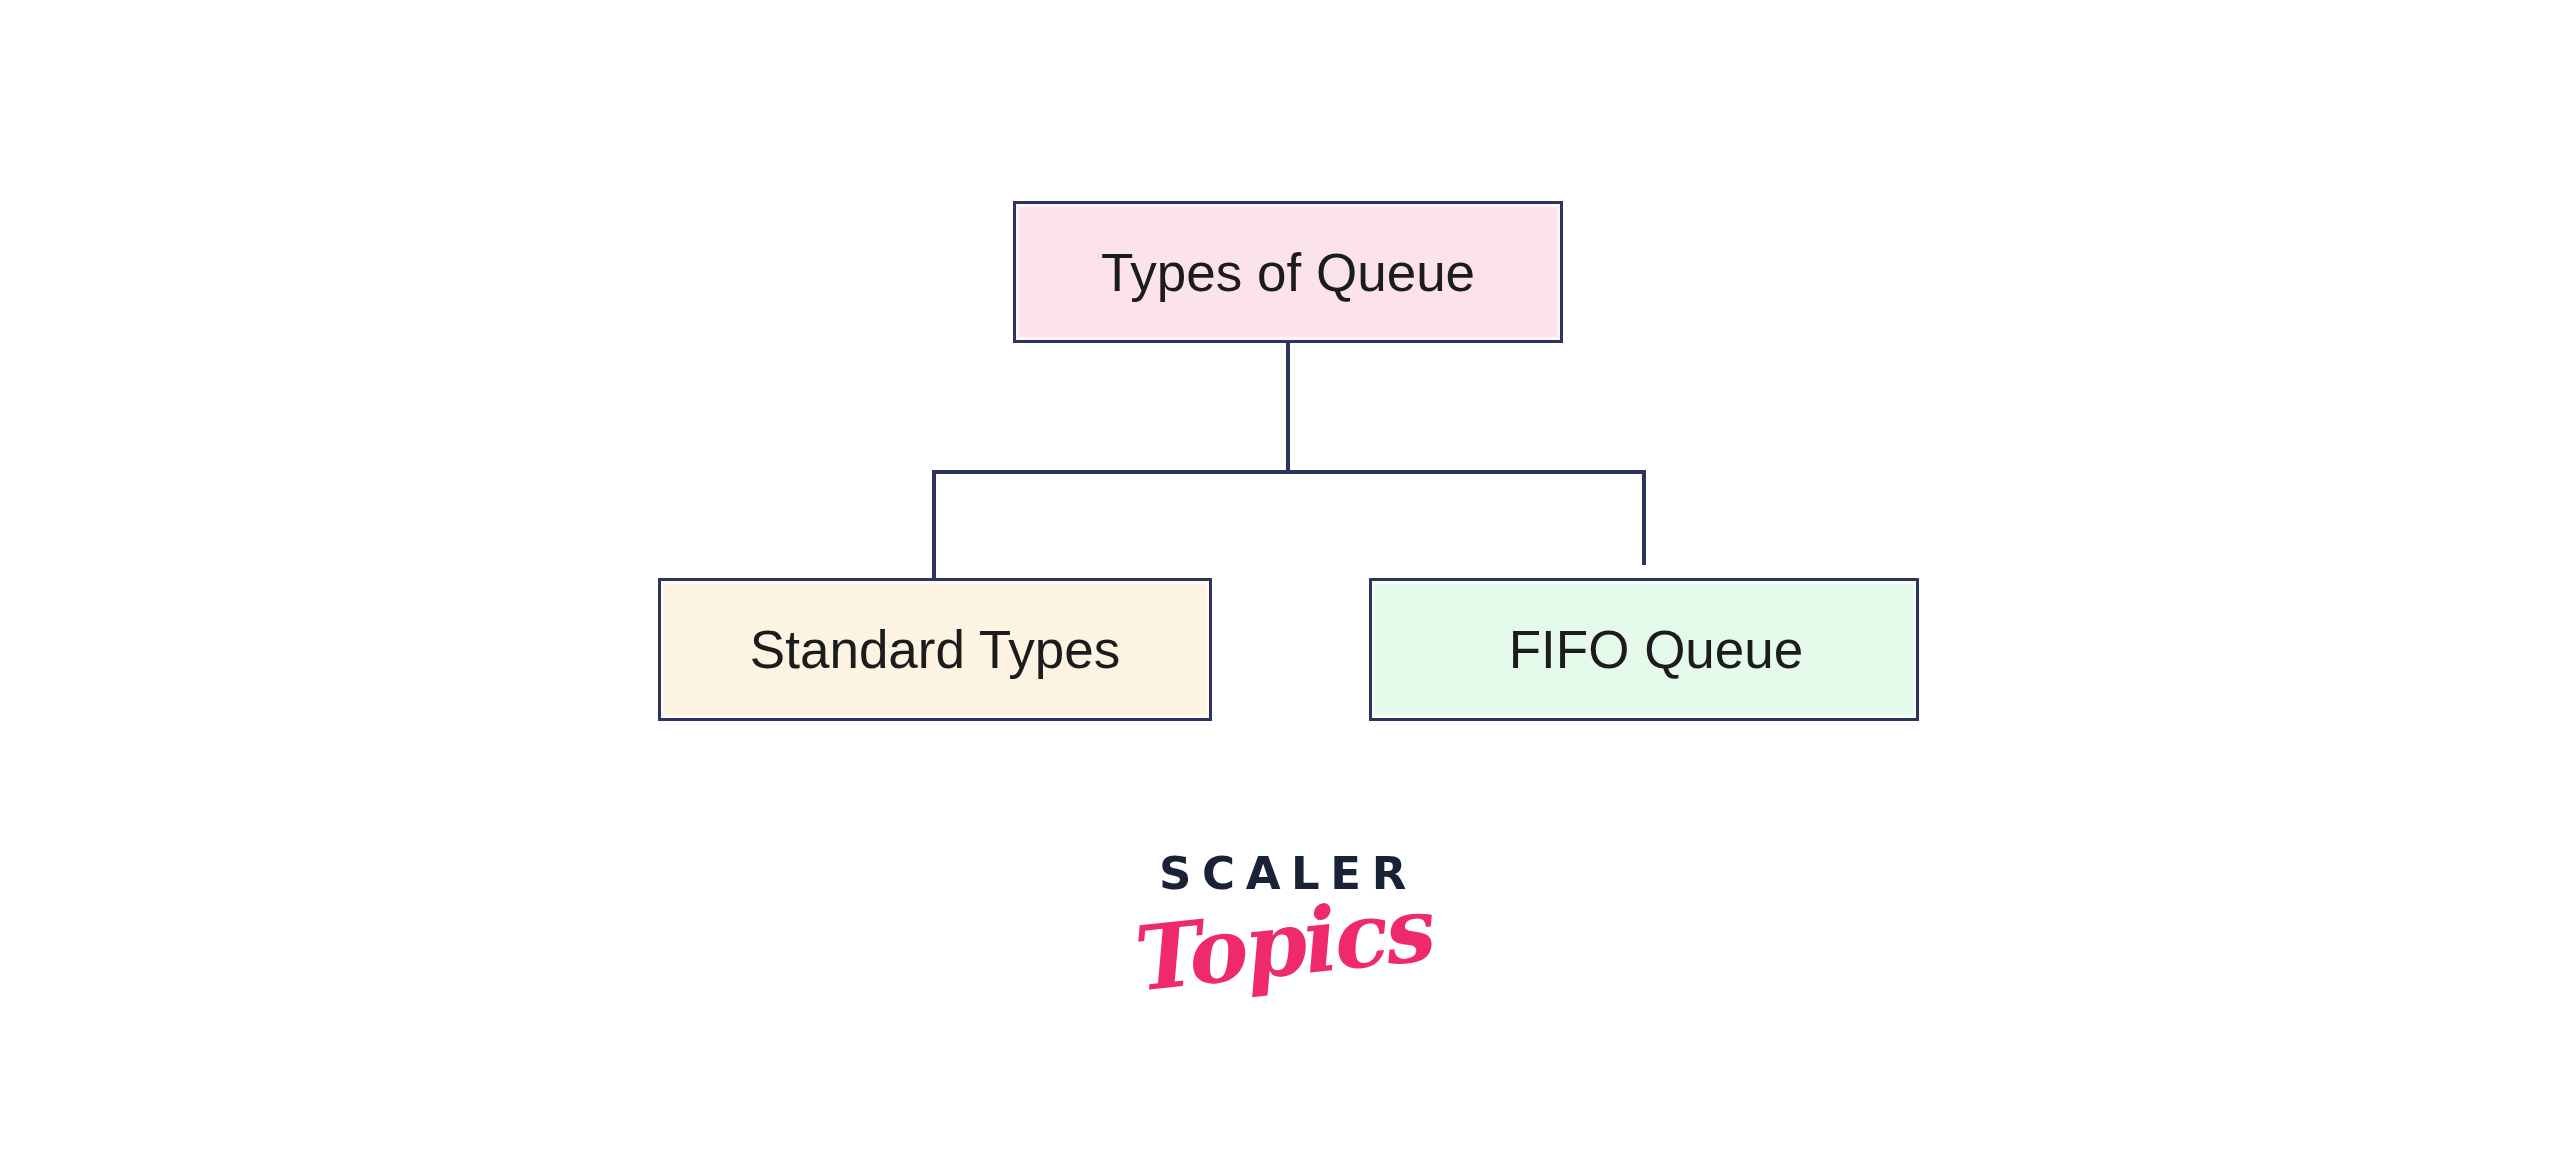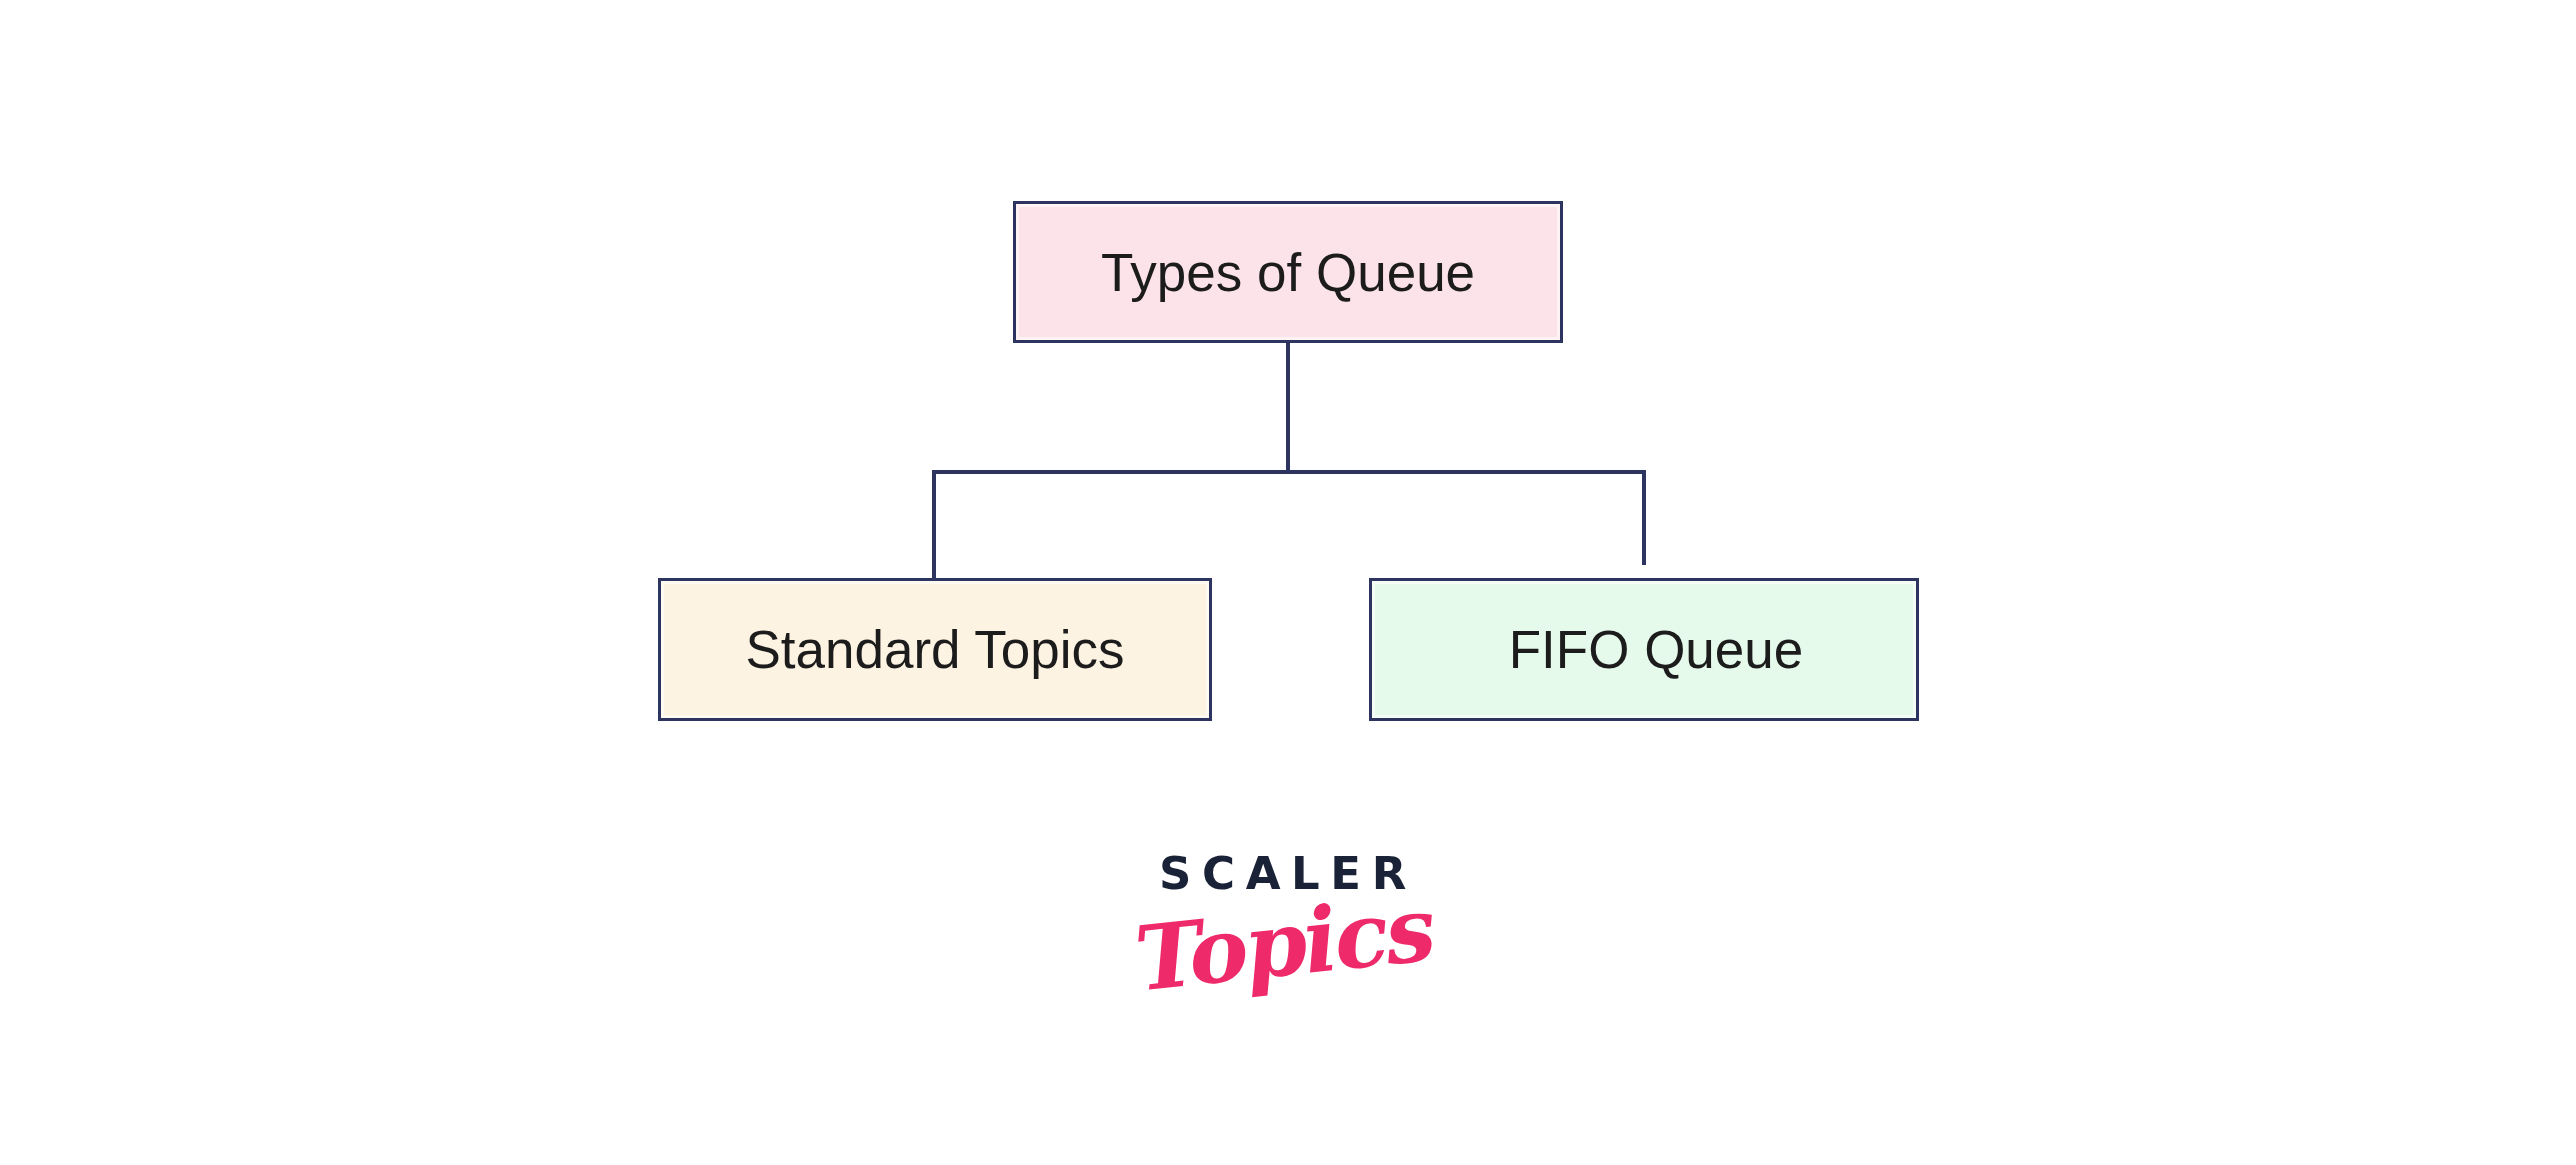--- a/index.html
+++ b/index.html
@@ -94,21 +94,21 @@
   <div class="line line-stem"></div>
   <div class="line line-horizontal"></div>
   <div class="line line-drop-left"></div>
   <div class="line line-drop-right"></div>
 
   <div class="node node-root" style="background: rgb(252, 227, 233);">
     <span>Types of Queue</span>
   </div>
 
   <div class="node node-standard" style="background: rgb(253, 243, 227);">
-    <span>Standard Topics</span>
+    <span>Standard Types</span>
   </div>
 
   <div class="node node-fifo" style="background: rgb(230, 250, 236); padding-left: 24px;">
     <span>FIFO Queue</span>
   </div>
 
   <div class="logo">
     <div class="logo-wordmark" style="color: rgb(26, 34, 56);">SCALER</div>
     <div class="logo-tagline" style="color: rgb(238, 42, 107);">Topics</div>
   </div>

